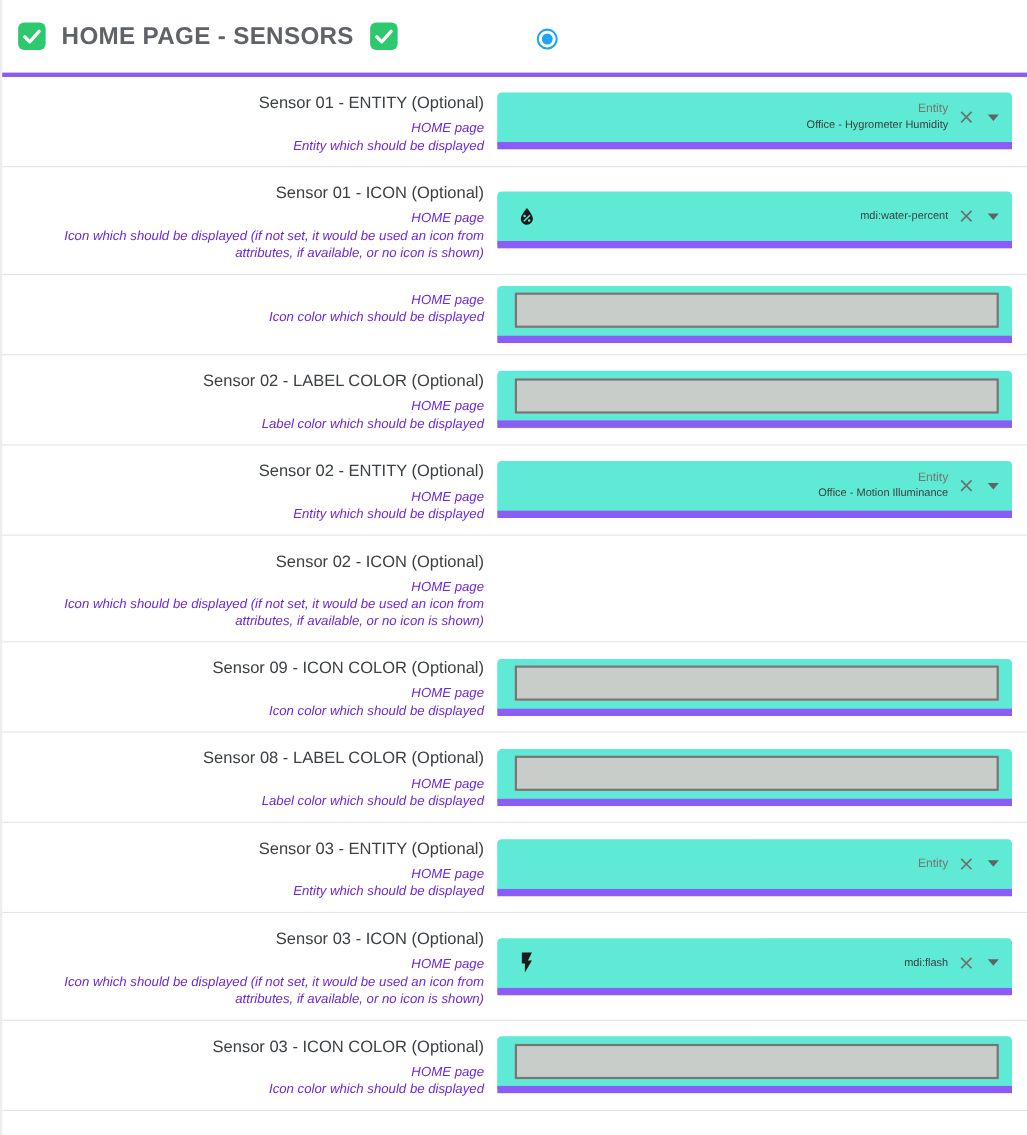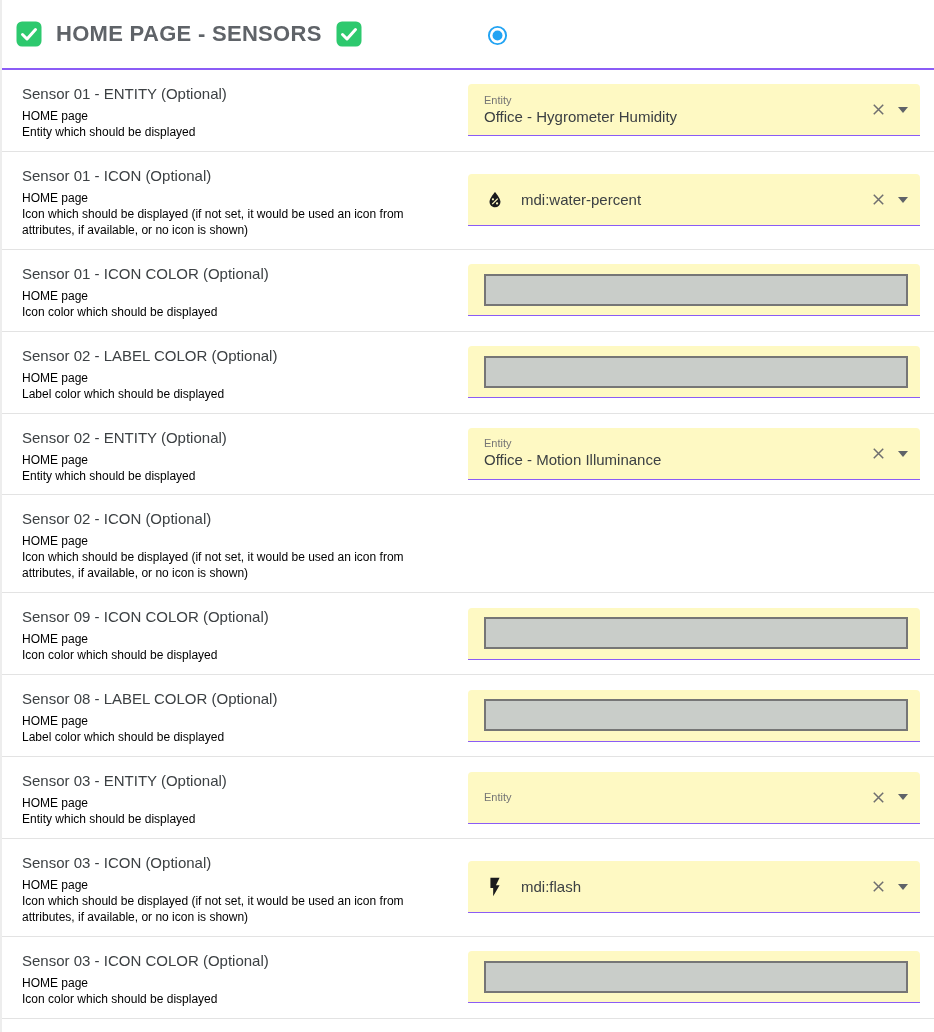--- a/index.html
+++ b/index.html
@@ -8,46 +8,46 @@
     width:934px; height:1032px; overflow:hidden;
     background:#ffffff;
     font-family:"Liberation Sans", sans-serif;
     color:#3c4043;
   }
   .page { height:100%; border-left:2px solid #ededed; }
 
   
   .header {
     height:70px; display:flex; align-items:center;
-    padding-left:14px; border-bottom:2px solid #8b5cf6; position:relative;
+    padding-left:14px; border-bottom:4px solid #8b5cf6; position:relative;
   }
   .cbx { width:26px; height:26px; flex:none; }
   .page-title {
     margin:0 14px; font-size:22px; font-weight:bold;
     color:#5f6368; letter-spacing:.3px; white-space:nowrap;
   }
   .radio { position:absolute; left:485px; top:25px; width:21px; height:21px; cursor:pointer; }
 
   
-  .row { display:flex; align-items:center; border-bottom:1px solid #e3e3e3; padding:10px 14px 10px 20px; }
+  .row { display:flex; align-items:center; border-bottom:1px solid #e3e3e3; padding:10px 14px 10px 4px;text-align:right; }
   .row-text { flex:none; width:446px; align-self:flex-start; padding:5px 12px 0 0; }
   .row-title { font-size:15px; color:#3c4043; margin:0 0 7px; }
-  .row-meta { font-size:12px; color:#000000; line-height:1.33; }
+  .row-meta { font-size:12px; font-style:italic; color:#6d28d9; line-height:1.33; }
   .row-control { flex:1; min-width:0; }
 
   
   .field {
-    height:52px; background:#fef9c3;
-    border-radius:4px 4px 0 0; border-bottom:1px solid #8b5cf6;
+    height:52px; background:#5eead4;
+    border-radius:4px 4px 0 0; border-bottom:7px solid #8b5cf6;
     display:flex; align-items:center; padding:0 12px 0 16px;
     cursor:pointer;
   }
   .field-text { flex:1; display:flex; flex-direction:column; gap:3px; min-width:0; }
   .field-label { font-size:11px; color:#757575; line-height:1; }
-  .field-value { font-size:15px; color:#3c4043; line-height:1.1; white-space:nowrap; overflow:hidden; }
+  .field-value { font-size:10px; color:#3c4043; line-height:1.1; white-space:nowrap; overflow:hidden; }
   .mdi { width:22px; height:22px; margin-right:15px; flex:none; fill:#1a1b1d; }
   .trail { display:flex; align-items:center; gap:11px; flex:none; margin-left:8px; }
   .x-icon { width:17px; height:17px; stroke:#6f6f6f; stroke-width:1.6; cursor:pointer; }
   .caret {
     width:0; height:0; cursor:pointer;
     border-left:5px solid transparent; border-right:5px solid transparent;
     border-top:6px solid #5f6368;
   }
   .swatch {
     flex:1; height:32px;
@@ -116,21 +116,20 @@
         <path d="M4 4 L14 14 M14 4 L4 14" fill="none"></path>
       </svg>
       <span class="caret"></span>
     </div>
   </div>
 </div>
   </div>
 
   <div class="row">
     <div class="row-text">
-      <div class="row-title">Sensor 01 - ICON COLOR (Optional)</div>
       <div class="row-meta">HOME page</div>
       <div class="row-meta">Icon color which should be displayed</div>
     </div>
     <div class="row-control">
   <div class="field">
     <div class="swatch"></div>
   </div>
 </div>
   </div>
 

